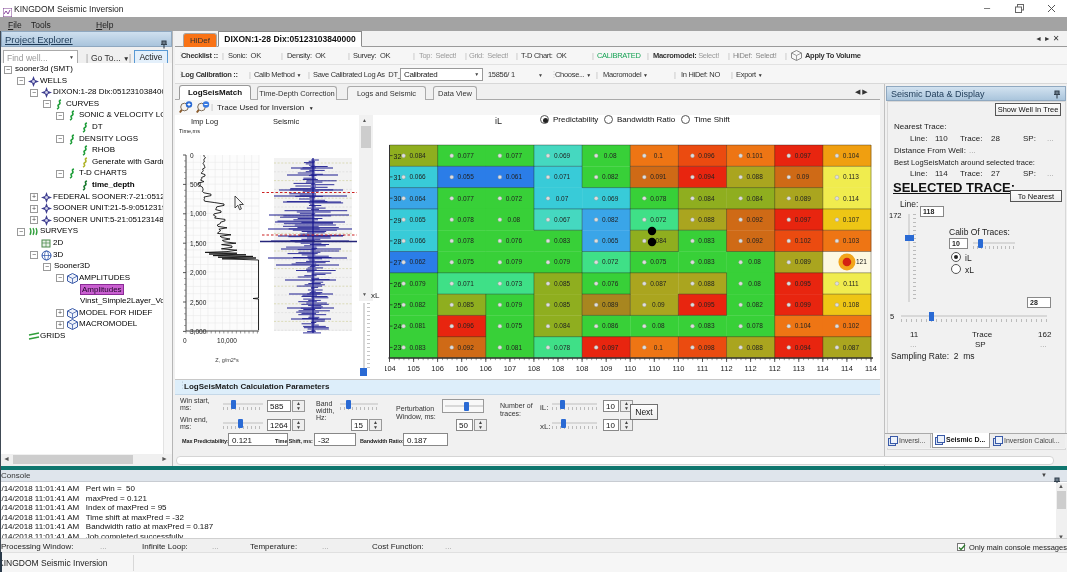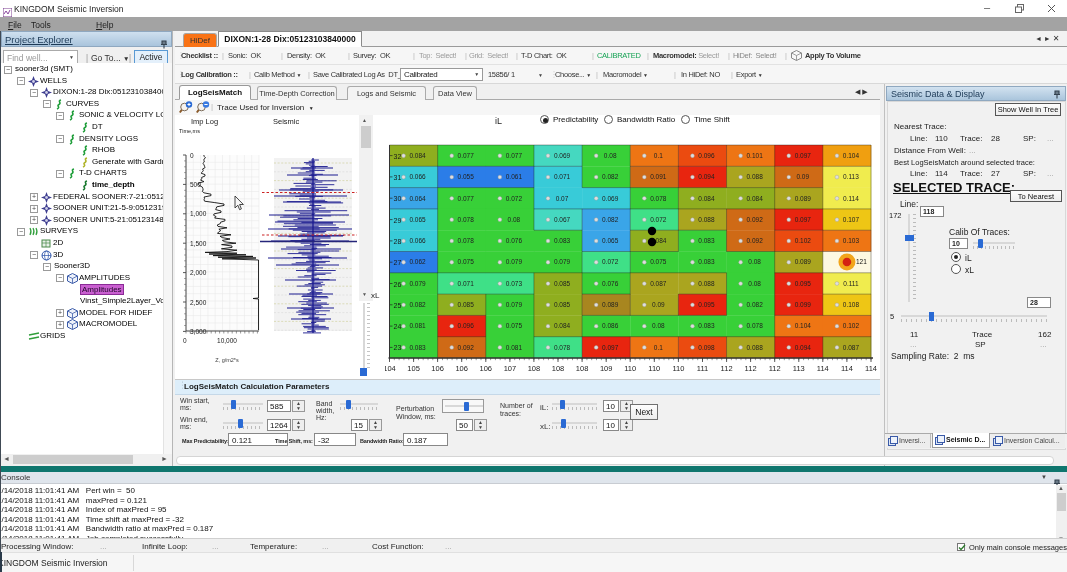--- a/index.html
+++ b/index.html
@@ -1058,21 +1058,21 @@
           <rect x="2.5" y="0.5" width="7" height="7" fill="#eef3fb" stroke="#3a5aa8"></rect>
         </svg><span style="margin-left:13px;">Seismic D...</span></div>
   <div style="position:absolute;left:106px;top:0;width:74px;height:14px;background:#ededed;font-size:7px;color:#444;line-height:13px;overflow:hidden;white-space:nowrap;"><svg style="position:absolute;left:2px;top:2px;" width="10" height="10">
           <rect x="0.5" y="2.5" width="7" height="7" fill="#dbe6f5" stroke="#3a5aa8"></rect>
           <rect x="2.5" y="0.5" width="7" height="7" fill="#eef3fb" stroke="#3a5aa8"></rect>
         </svg><span style="margin-left:13px;">Inversion Calcul...</span></div>
  </div>
 </div>
 
 <div class="abs" style="left:176px;top:456px;width:878px;height:9px;background:#fff;border:1px solid #d5d5d5;border-radius:4px;"></div>
-<div class="abs" style="left:0;top:466px;width:1067px;height:72px;background:#fff;border-top:6px solid #0f766e;">
+<div class="abs" style="left:0;top:466px;width:1067px;height:72px;background:#fff;border-top:4px solid #0f766e;">
  <div class="abs" style="left:0;top:0;width:1067px;height:12px;background:#dfe5ec;border-bottom:1px solid #c8ccd2;">
   <span style="position:absolute;left:1px;top:1px;font-size:8px;color:#333;">Console</span>
   <span style="position:absolute;left:1041px;top:2px;font-size:6px;color:#444;">▼</span>
   <span style="position:absolute;left:1053px;top:2px;"><svg width="8" height="9" viewBox="0 0 8 9">
           <path d="M2 1 h4 v3.5 h-4 z M1 4.5 h6 M4 4.5 v4" stroke="#33414e" stroke-width="1.1" fill="#6a7a88"></path>
         </svg></span>
  </div>
  <div class="abs" style="left:0;top:13px;width:1056px;height:59px;background:#fff;font-size:8px;color:#111;line-height:9.6px;white-space:pre;"><div style="position:absolute;left:-3px;top:1px;">1/14/2018 11:01:41 AM   Pert win =  50<br>1/14/2018 11:01:41 AM   maxPred = 0.121<br>1/14/2018 11:01:41 AM   Index of maxPred = 95<br>1/14/2018 11:01:41 AM   Time shift at maxPred = -32<br>1/14/2018 11:01:41 AM   Bandwidth ratio at maxPred = 0.187<br>1/14/2018 11:01:41 AM   Job completed successfully.</div></div>
  <div class="abs" style="left:1056px;top:13px;width:11px;height:59px;background:#f0f0f0;">
   <span style="position:absolute;left:2px;top:0;font-size:6px;color:#555;">▲</span>

